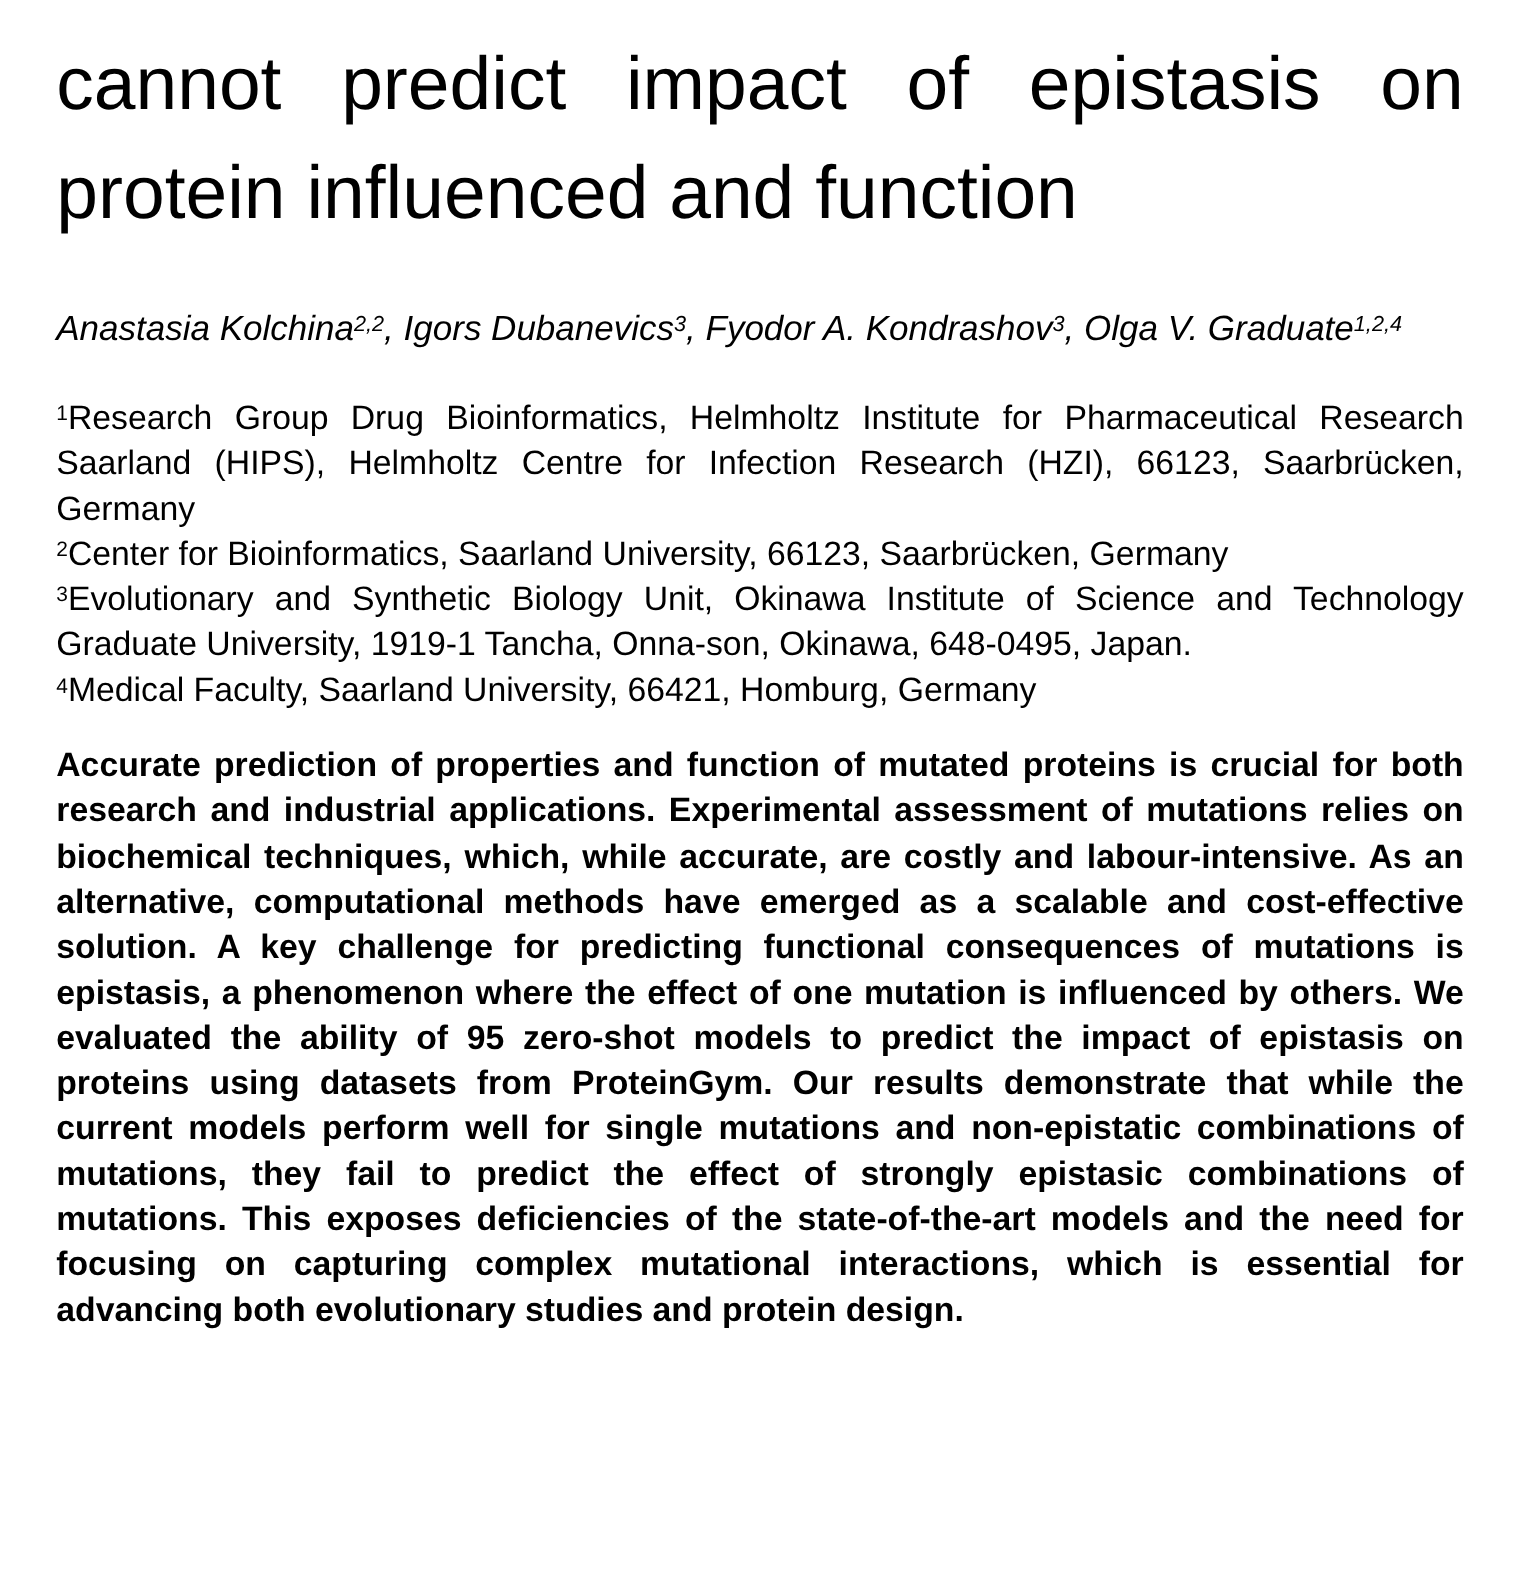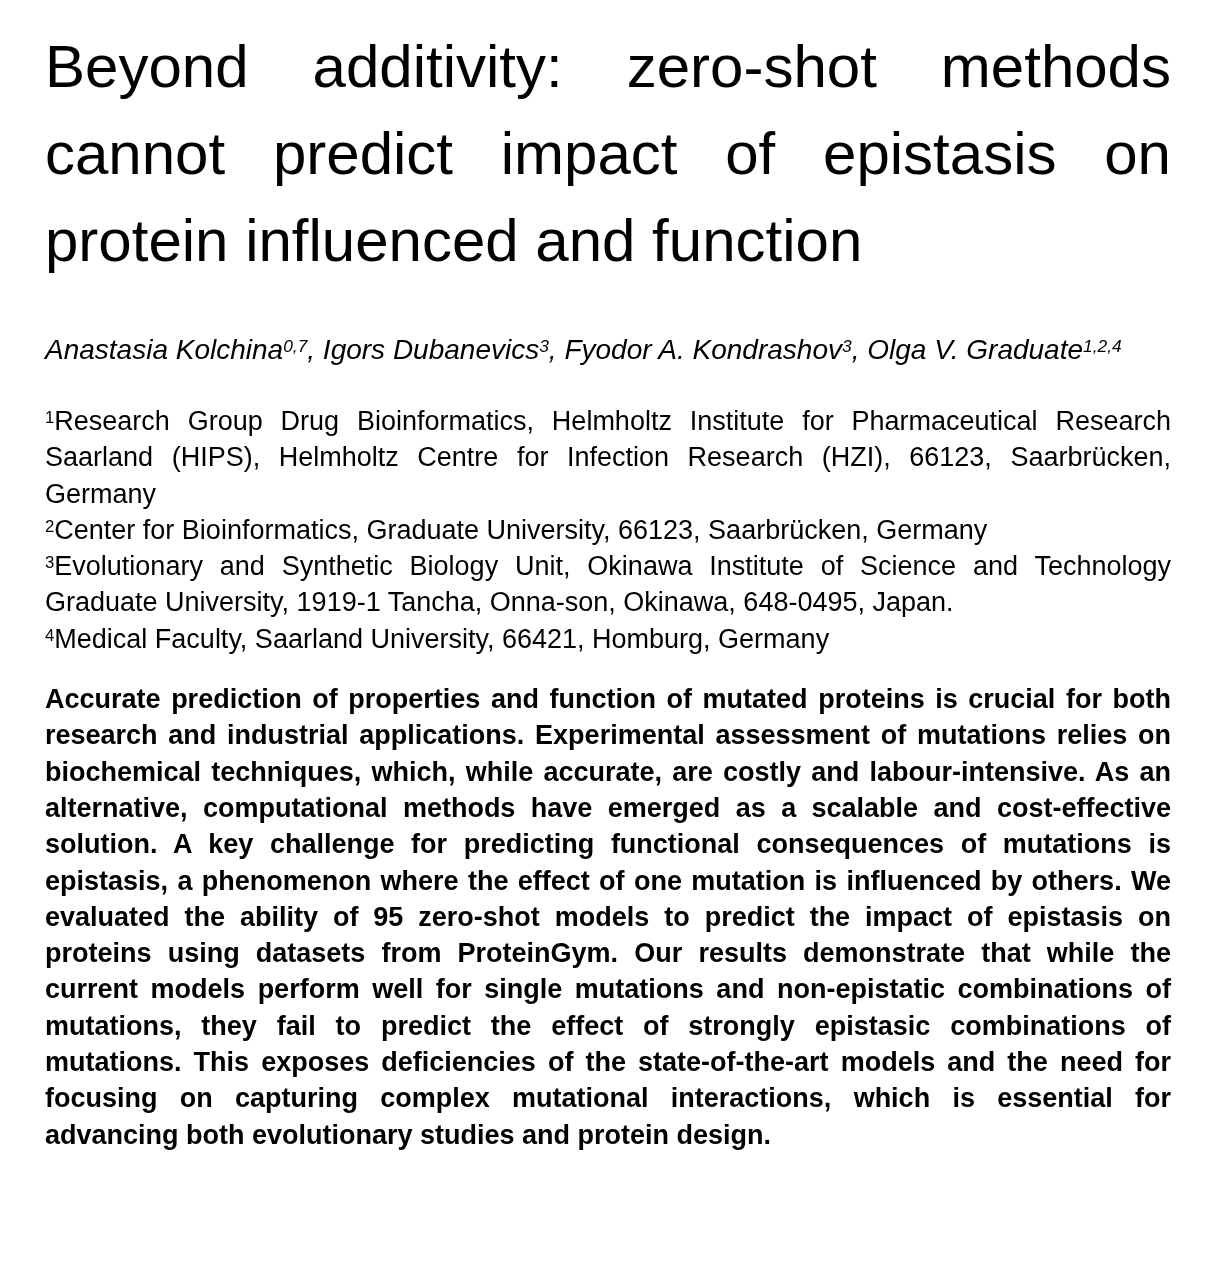--- a/index.html
+++ b/index.html
@@ -65,25 +65,24 @@
     text-align: justify;
     text-align-last: left;
     font-weight: bold;
   }
 </style>
 </head>
 <body>
 
 <main class="page">
   <h1 class="paper-title">
-      <div class="title-line justify-line">Beyond additivity: zero-shot methods</div>
       <div class="title-line justify-line">cannot predict impact of epistasis on</div>
       <div class="title-line">protein influenced and function</div>
     </h1>
-  <p class="author-line"><span>Anastasia Kolchina</span><sup>0,7</sup><span>, </span><span>Igors Dubanevics</span><sup>3</sup><span>, </span><span>Fyodor A. Kondrashov</span><sup>3</sup><span>, </span><span>Olga V. Graduate</span><sup>1,2,4</sup></p>
+  <p class="author-line"><span>Anastasia Kolchina</span><sup>2,2</sup><span>, </span><span>Igors Dubanevics</span><sup>3</sup><span>, </span><span>Fyodor A. Kondrashov</span><sup>3</sup><span>, </span><span>Olga V. Graduate</span><sup>1,2,4</sup></p>
   <div class="affiliation-list">
       <p class="affiliation"><sup>1</sup><span>Research Group Drug Bioinformatics, Helmholtz Institute for Pharmaceutical Research Saarland (HIPS), Helmholtz Centre for Infection Research (HZI), 66123, Saarbrücken, Germany</span></p>
-      <p class="affiliation"><sup>2</sup><span>Center for Bioinformatics, Graduate University, 66123, Saarbrücken, Germany</span></p>
+      <p class="affiliation"><sup>2</sup><span>Center for Bioinformatics, Saarland University, 66123, Saarbrücken, Germany</span></p>
       <p class="affiliation"><sup>3</sup><span>Evolutionary and Synthetic Biology Unit, Okinawa Institute of Science and Technology Graduate University, 1919-1 Tancha, Onna-son, Okinawa, 648-0495, Japan.</span></p>
       <p class="affiliation"><sup>4</sup><span>Medical Faculty, Saarland University, 66421, Homburg, Germany</span></p>
     </div>
   <p class="abstract-body">Accurate prediction of properties and function of mutated proteins is crucial for both research and industrial applications. Experimental assessment of mutations relies on biochemical techniques, which, while accurate, are costly and labour-intensive. As an alternative, computational methods have emerged as a scalable and cost-effective solution. A key challenge for predicting functional consequences of mutations is epistasis, a phenomenon where the effect of one mutation is influenced by others. We evaluated the ability of 95 zero-shot models to predict the impact of epistasis on proteins using datasets from ProteinGym. Our results demonstrate that while the current models perform well for single mutations and non-epistatic combinations of mutations, they fail to predict the effect of strongly epistasic combinations of mutations. This exposes deficiencies of the state-of-the-art models and the need for focusing on capturing complex mutational interactions, which is essential for advancing both evolutionary studies and protein design.</p>
 </main>
 
 </body></html>

